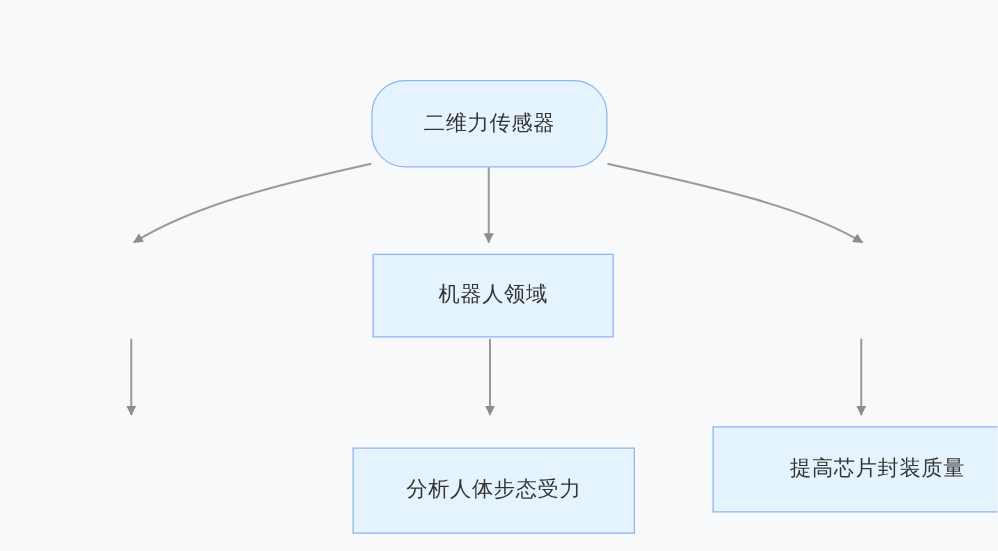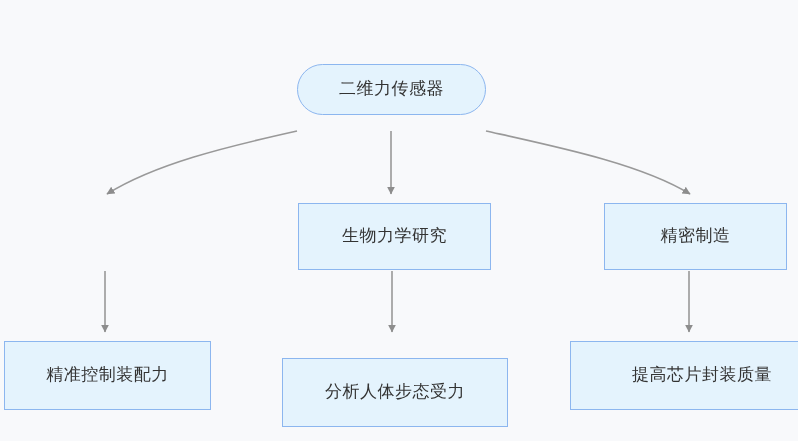--- a/index.html
+++ b/index.html
@@ -39,21 +39,21 @@
     font-size: 17px;
     letter-spacing: 0.5px;
     line-height: 1.2;
     white-space: nowrap;
     z-index: 2;
   }
   .node-label {
     display: block;
   }
   
-  #node-root      { left: 297px; top: 64px;  width: 189px; height: 51px; border-radius: 27px; }
+  #node-root      { left: 297px; top: 64px;  width: 189px; height: 70px; border-radius: 27px; }
   #node-robotics  { left: 14px;  top: 203px; width: 180px; height: 67px; }
   #node-biomech   { left: 298px; top: 203px; width: 193px; height: 67px; }
   #node-precision { left: 604px; top: 203px; width: 183px; height: 67px; }
   #node-assembly  { left: 4px;   top: 341px; width: 207px; height: 69px; }
   #node-gait      { left: 282px; top: 358px; width: 226px; height: 69px; }
   #node-chip      { left: 570px; top: 341px; width: 264px; height: 69px; }
 </style>
 </head>
 <body>
 
@@ -78,30 +78,24 @@
 
     <path d="M 689,271 L 689,332" fill="none" stroke="#999999" stroke-width="1.6" marker-end="url(#arrowhead)"></path>
   </svg>
 
   <div class="node" id="node-root">
     <span class="node-label">二维力传感器</span>
   </div>
 
 
   <div class="node" id="node-biomech">
-    <span class="node-label">生物力学研究</span>
+    <span class="node-label">机器人领域</span>
   </div>
 
-  <div class="node" id="node-precision">
-    <span class="node-label">精密制造</span>
-  </div>
 
-  <div class="node" id="node-assembly">
-    <span class="node-label">精准控制装配力</span>
-  </div>
 
   <div class="node" id="node-gait">
     <span class="node-label">分析人体步态受力</span>
   </div>
 
   <div class="node" id="node-chip">
     <span class="node-label">提高芯片封装质量</span>
   </div>
 
 </div>

